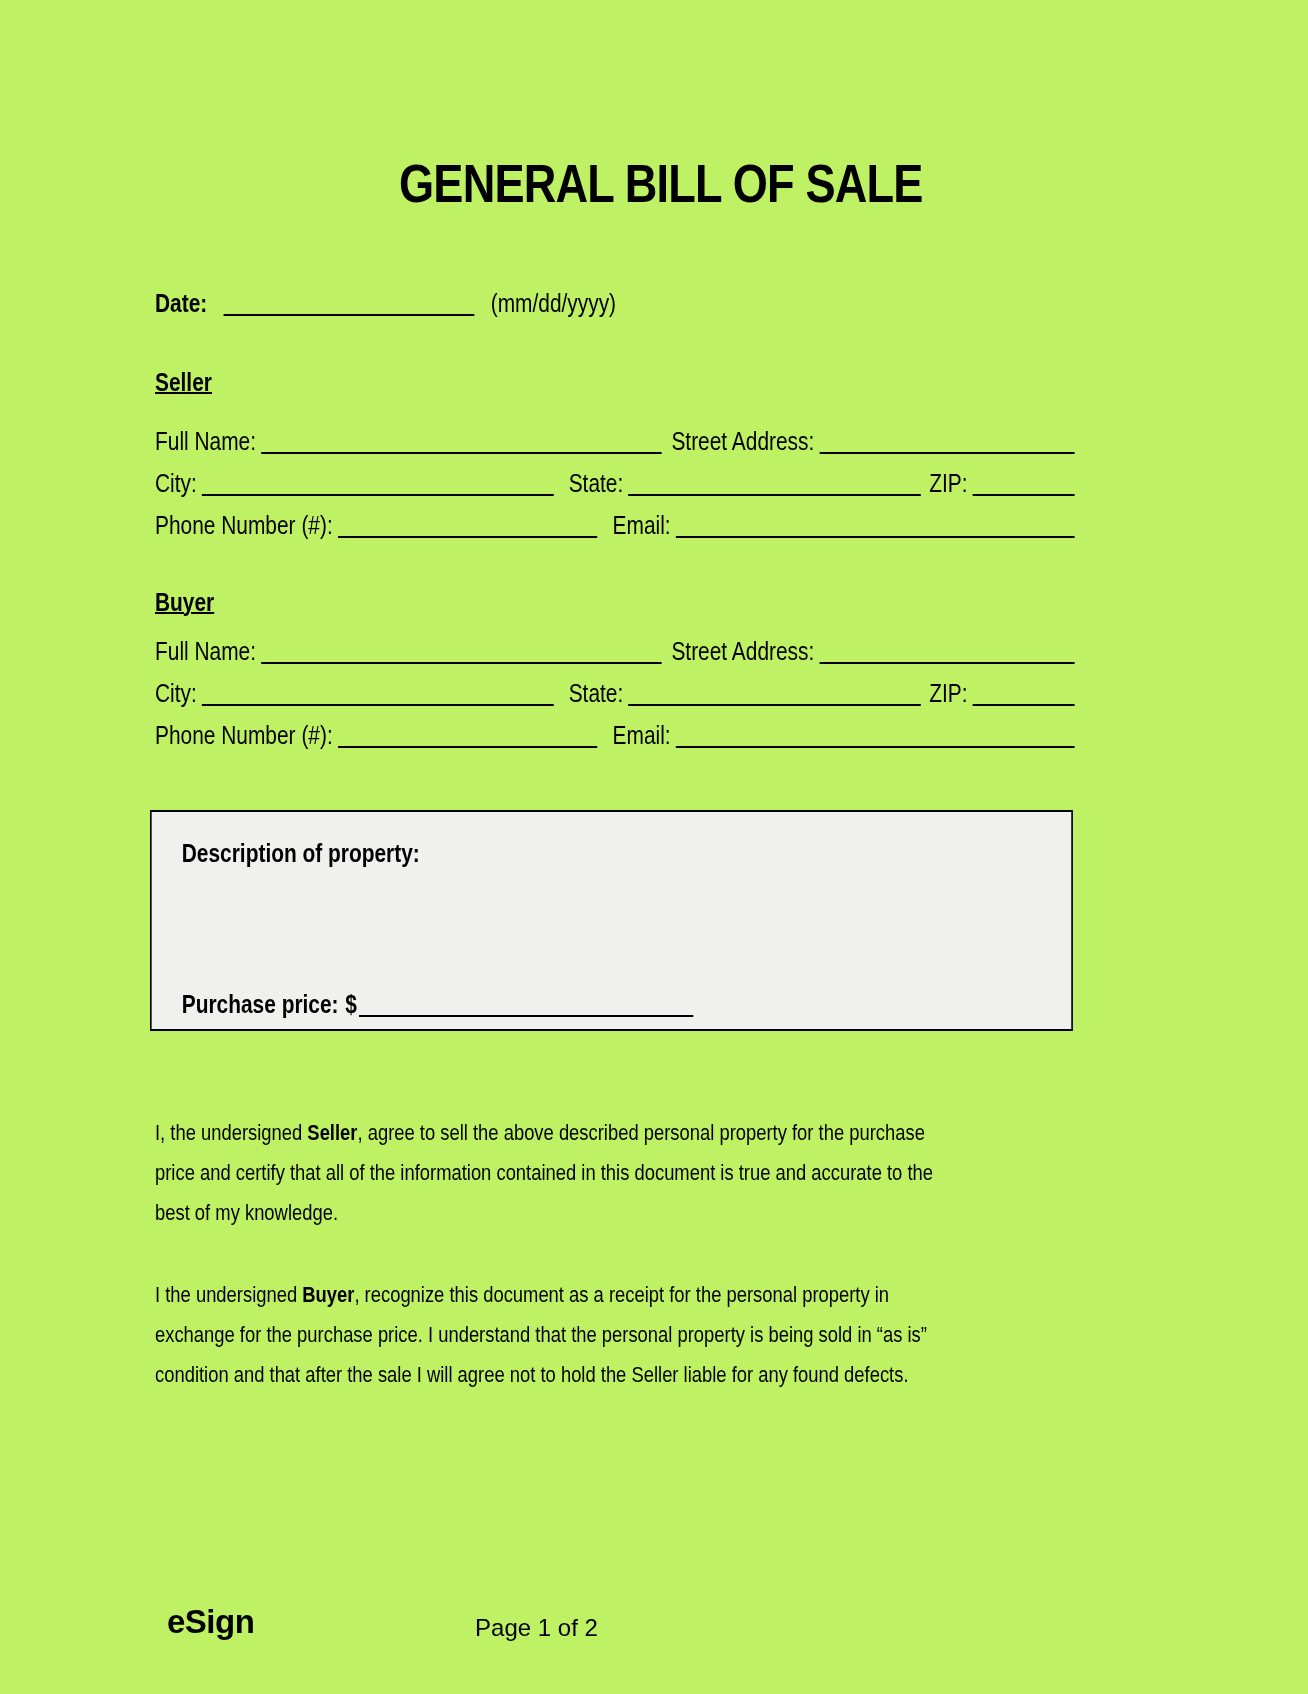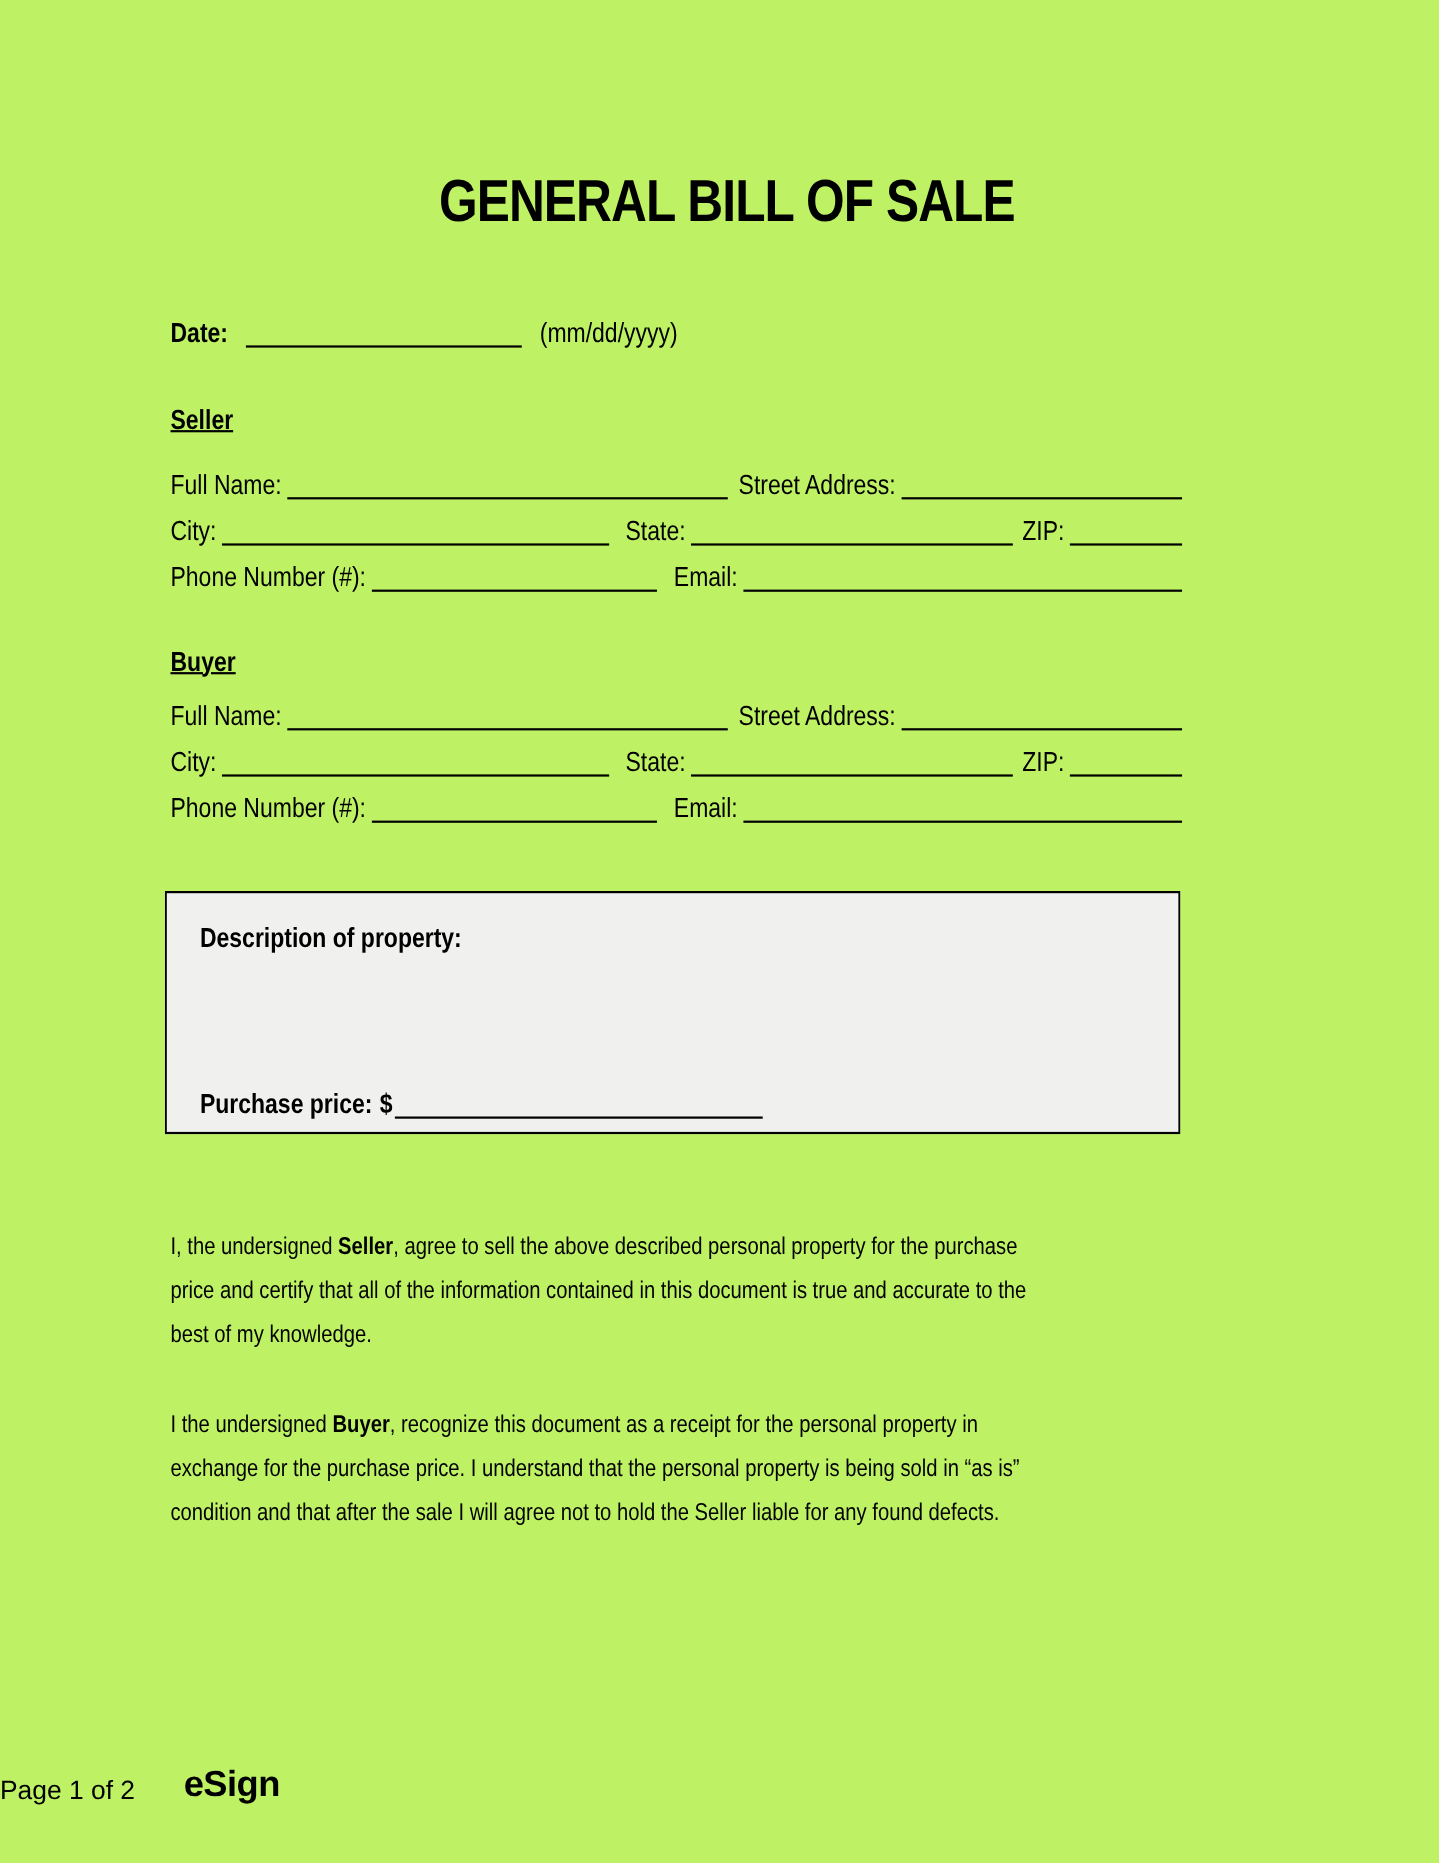--- a/index.html
+++ b/index.html
@@ -50,21 +50,21 @@
   .dollar{margin-left:8px}
   .price-fill{flex-grow:0;width:400px;margin-left:2px}
   .para{position:absolute;left:0;width:1100px;font-size:22px;line-height:40px;}
   .para div{white-space:nowrap;}
   
   .footer-brand{
     position:absolute;left:167px;top:1603px;
     font-size:33px;font-weight:bold;letter-spacing:-0.5px;
   }
   .footer-page{
-    position:absolute;top:1614px;left:0;width:1073px;text-align:left;
+    position:absolute;top:1614px;left:0;width:1073px;text-align:center;
     font-size:24px;
   }
 </style>
 </head>
 <body>
 
 <div class="page">
   <div class="content">
 
     <div class="title">GENERAL BILL OF SALE</div>

